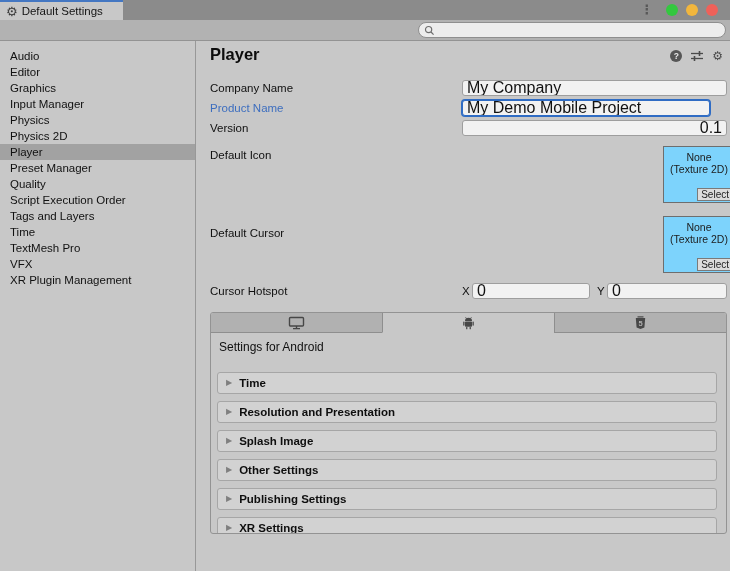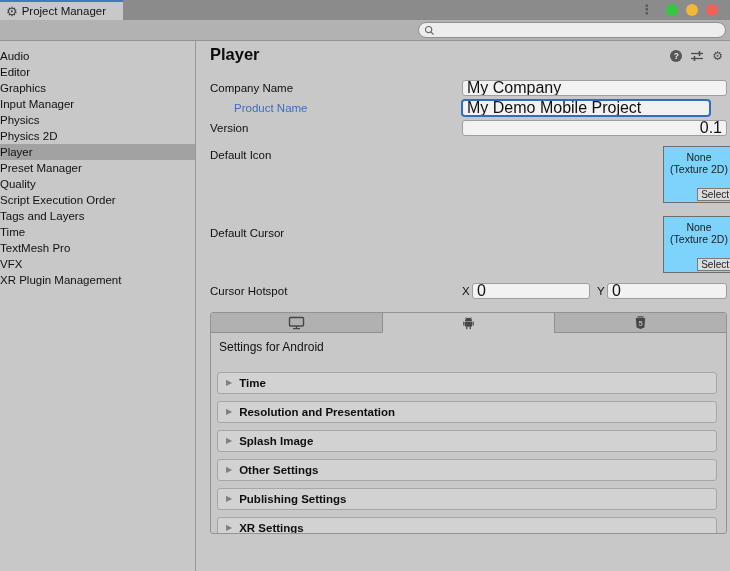--- a/index.html
+++ b/index.html
@@ -33,32 +33,32 @@
     position:absolute; left:418px; top:2px; width:308px; height:16px;
     background:#ededed; border:1px solid #8f8f8f; border-radius:8px;
     display:flex; align-items:center; padding:0 5px; gap:3px;
   }
   .searchbox input { border:none; outline:none; background:transparent; flex:1; height:13px; font-size:11px; font-family:inherit; }
 
   
   .content { position:absolute; top:41px; left:0; right:0; bottom:0; }
   .sidebar { position:absolute; left:0; top:0; bottom:0; width:196px;
     border-right:1px solid #989898; padding-top:7px; background:#c8c8c8; }
-  .side-item { height:16px; line-height:16px; white-space:nowrap; cursor:default; }
+  .side-item { height:16px; line-height:16px; padding-left:10px; white-space:nowrap; cursor:default; }
   .side-item.selected { background:#a2a2a2; }
 
   .main { position:absolute; left:197px; top:0; right:0; bottom:0; }
   .main-title { position:absolute; left:13px; top:4px; font-size:16.5px; font-weight:bold; color:#0c0c0c; }
   .header-icons { position:absolute; right:7px; top:9px; display:flex; align-items:center; gap:8px; }
   .help-circle { width:12px; height:12px; border-radius:50%; background:#565656; color:#e9e9e9;
     font-size:8.5px; font-weight:bold; text-align:center; line-height:12px; }
   .hdr-gear { font-size:12px; line-height:12px; color:#4a4a4a; }
 
   .row-label { position:absolute; left:13px; height:16px; line-height:16px; color:#101010; }
-  .row-label.blue { color:#3d6ebf;margin-left:24px; }
+  .row-label.blue { color:#3d6ebf; }
   .ufield {
     position:absolute; height:16px; background:#f2f2f2;
     border:1px solid #9e9e9e; border-radius:3px;
     font-size:16px; font-family:inherit; padding:0 4px; color:#111; outline:none;
   }
   .ufield.focused { border:1px solid #2f6cc4; box-shadow:0 0 0 1px #2f6cc4; }
 
   .objfield {
     position:absolute; left:466px; width:72px; height:57px;
     background:#7dd3fc; border:1px solid #6e6e6e;
@@ -90,21 +90,21 @@
   }
   .fold-tri { color:#7f7f7f; font-size:8px; margin-right:7px; line-height:8px; }
   .section-label { font-weight:bold; font-size:11.5px; color:#0e0e0e; }
 </style>
 </head>
 <body>
 
 <div class="titlebar">
   <div class="doc-tab">
     <span class="tab-gear">⚙</span>
-    <span>Project Manager</span>
+    <span>Default Settings</span>
   </div>
   <div class="kebab">⋮</div>
   <div class="winbtn b0" style="background:#33c83f"></div>
   <div class="winbtn b1" style="background:#f2b63d"></div>
   <div class="winbtn b2" style="background:#ef6159"></div>
 </div>
 
 <div class="toolbar">
   <div class="searchbox">
     <svg width="11" height="11" viewBox="0 0 11 11">

